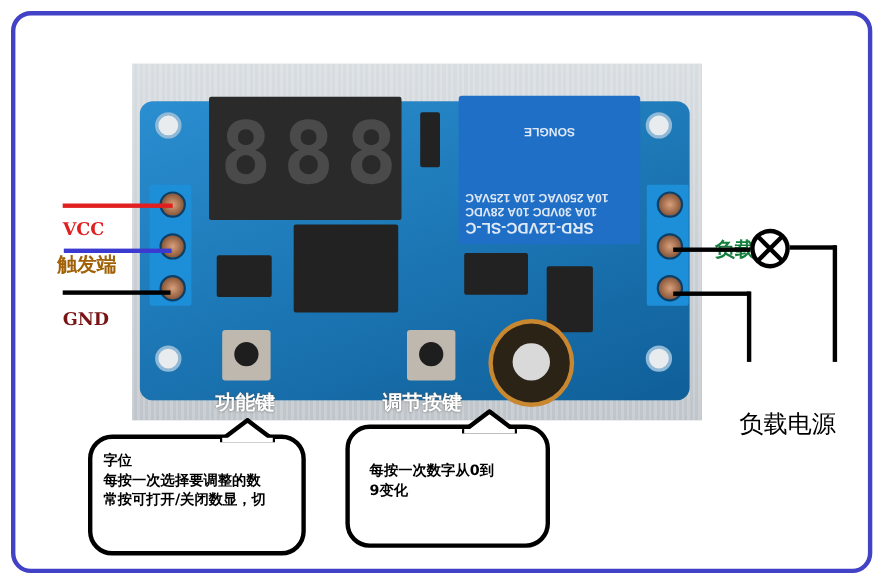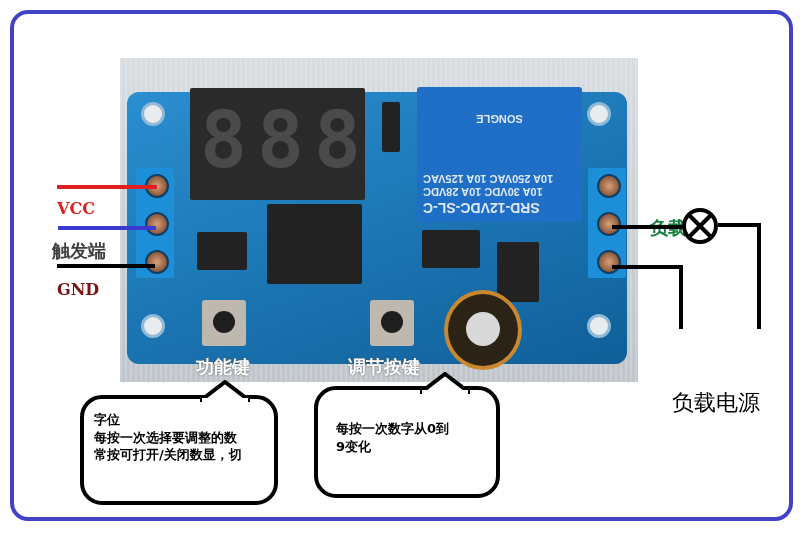--- a/index.html
+++ b/index.html
@@ -73,39 +73,39 @@
   <div class="screw" style="top:44px"></div>
   <div class="screw" style="top:82px"></div>
 </div>
 
 <div class="btnsw" style="left:202px;top:300px"></div>
 <div class="btnsw" style="left:370px;top:300px"></div>
 <div class="cap"></div>
 
 <div class="lbl" style="left:57px;top:165px;color:#e02020">VCC</div>
 <div class="wire" style="left:57px;top:185px;width:100px;background:#e02020"></div>
-<div class="lbl" style="left:52px;top:206px;color:#404040;font-size:18px">触发端</div>
+<div class="lbl" style="left:52px;top:196px;color:#a16207;font-size:18px">触发端</div>
 <div class="wire" style="left:58px;top:226px;width:98px;background:#3a3ad0"></div>
 <div class="lbl" style="left:57px;top:246px;color:#7a1414">GND</div>
 <div class="wire" style="left:57px;top:264px;width:98px;background:#000"></div>
 
 <div class="lbl" style="left:650px;top:183px;color:#15803d;font-size:18px;font-family:'DejaVu Sans',sans-serif">负载</div>
 <div class="line" style="left:612px;top:225px;width:70px;height:4px"></div>
 <div style="position:absolute;left:681px;top:207px;width:38px;height:38px">
   <svg width="38" height="38" viewBox="0 0 38 38">
     <circle cx="19" cy="19" r="16" fill="#fff" stroke="#000" stroke-width="4"></circle>
     <line x1="8" y1="8" x2="30" y2="30" stroke="#000" stroke-width="4"></line>
     <line x1="30" y1="8" x2="8" y2="30" stroke="#000" stroke-width="4"></line>
   </svg>
 </div>
 <div class="line" style="left:718px;top:223px;width:42px;height:4px"></div>
 <div class="line" style="left:757px;top:223px;width:4px;height:106px"></div>
 <div class="line" style="left:612px;top:265px;width:70px;height:4px"></div>
 <div class="line" style="left:679px;top:265px;width:4px;height:64px"></div>
-<div class="lbl" style="left:672px;top:356px;color:#000;font-size:22px;font-family:'DejaVu Sans',sans-serif;font-weight:normal">负载电源</div>
+<div class="lbl" style="left:672px;top:340px;color:#000;font-size:22px;font-family:'DejaVu Sans',sans-serif;font-weight:normal">负载电源</div>
 
 <div class="board-lbl" style="left:196px;top:358px">功能键</div>
 <div class="board-lbl" style="left:348px;top:358px">调节按键</div>
 
 <div class="bubble" style="left:80px;top:395px;width:190px;height:102px">
   <div class="txt" style="left:10px;top:12px">
     <div>字位</div>
     <div>每按一次选择要调整的数</div>
     <div>常按可打开/关闭数显，切</div>
   </div>

